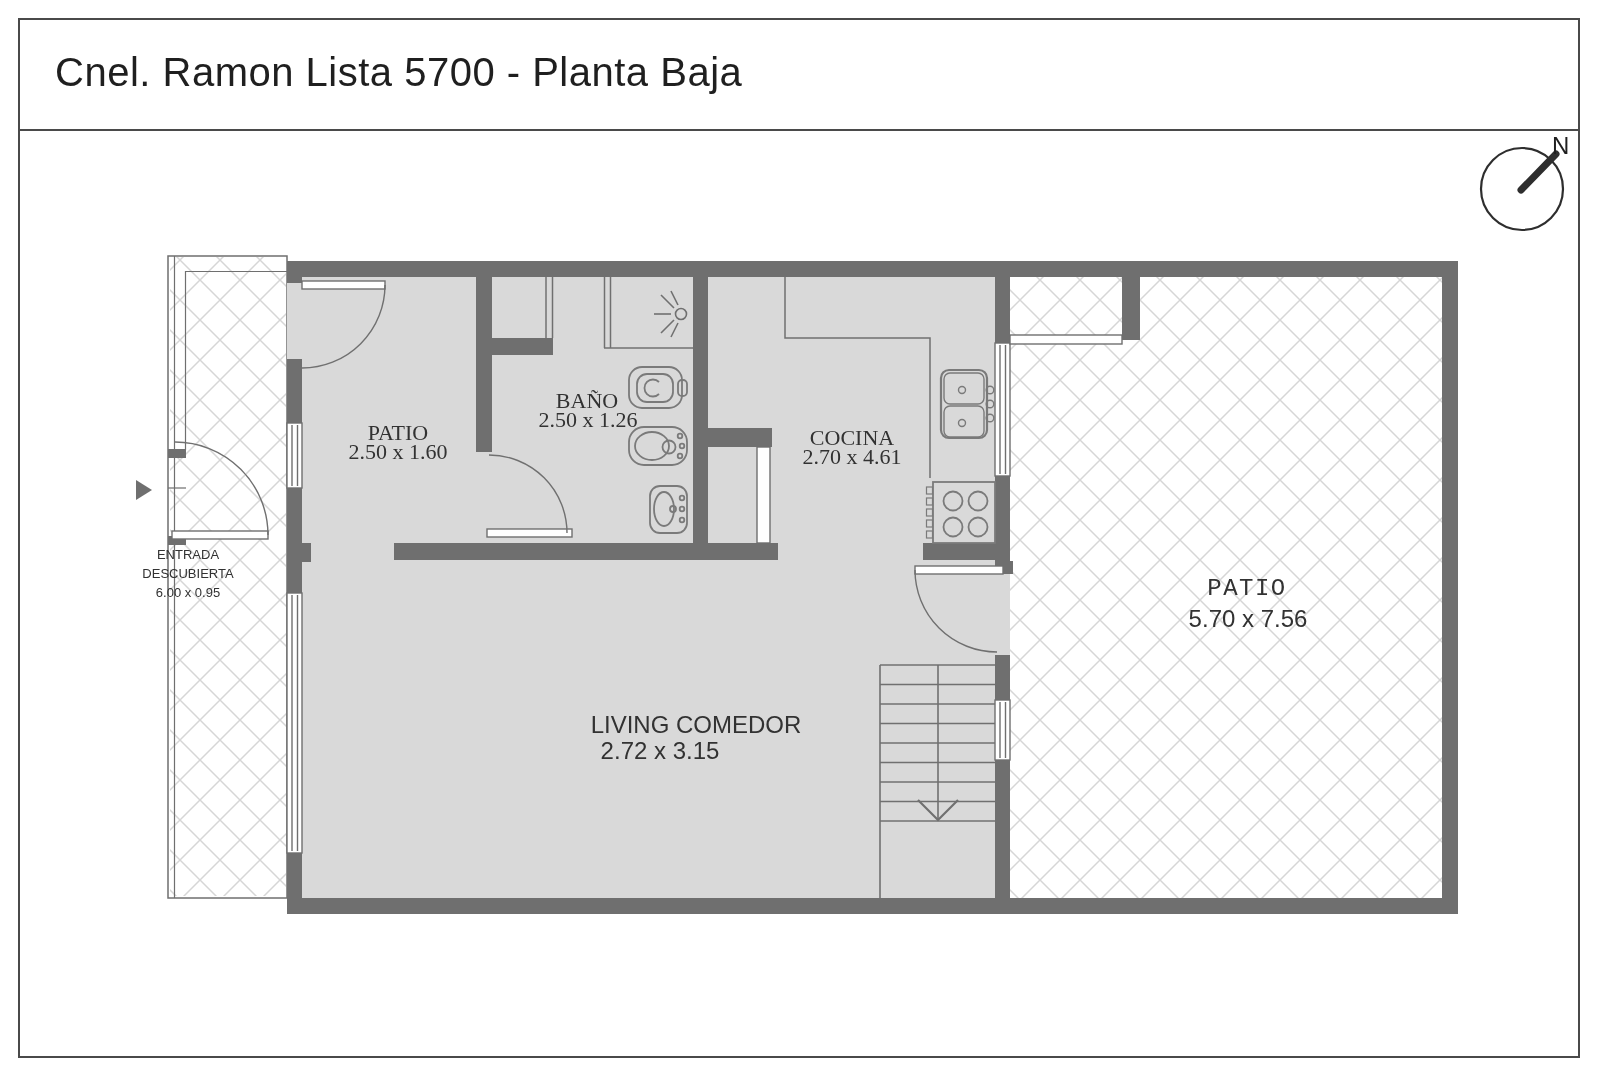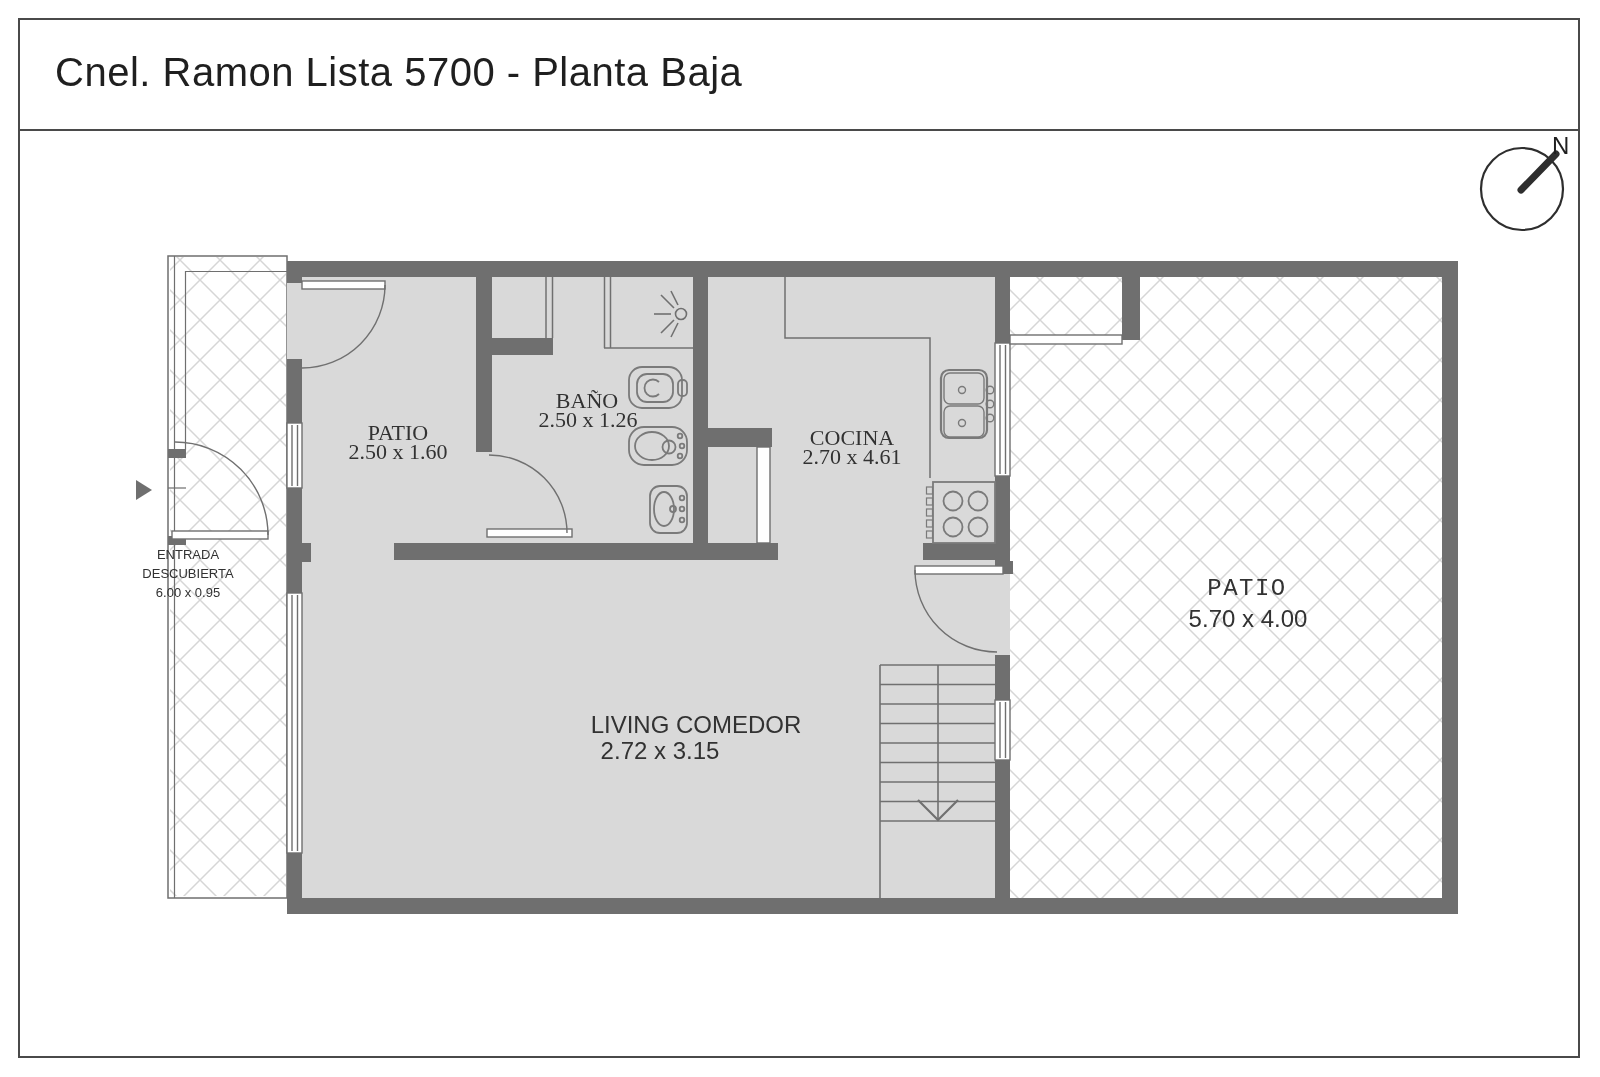--- a/index.html
+++ b/index.html
@@ -236,21 +236,21 @@
   <div class="lbl lbl-sm" style="left:587px;top:401px">BAÑO</div>
   <div class="lbl lbl-sm" style="left:588px;top:420px">2.50 x 1.26</div>
 
   <div class="lbl lbl-sm" style="left:852px;top:438px">COCINA</div>
   <div class="lbl lbl-sm" style="left:852px;top:457px">2.70 x 4.61</div>
 
   <div class="lbl lbl-lg" style="left:696px;top:725px">LIVING COMEDOR</div>
   <div class="lbl lbl-lg" style="left:660px;top:751px">2.72 x 3.15</div>
 
   <div class="lbl lbl-lg patio-name" style="left:1247px;top:588px">PATIO</div>
-  <div class="lbl lbl-lg" style="left:1248px;top:619px">5.70 x 4.00</div>
+  <div class="lbl lbl-lg" style="left:1248px;top:619px">5.70 x 7.56</div>
 
   <div class="lbl lbl-xs" style="left:188px;top:573px">
     <span style="display:block">ENTRADA</span>
     <span style="display:block">DESCUBIERTA</span>
     <span style="display:block">6.00 x 0.95</span>
   </div>
 
   <div class="north">N</div>
 
 </div>

